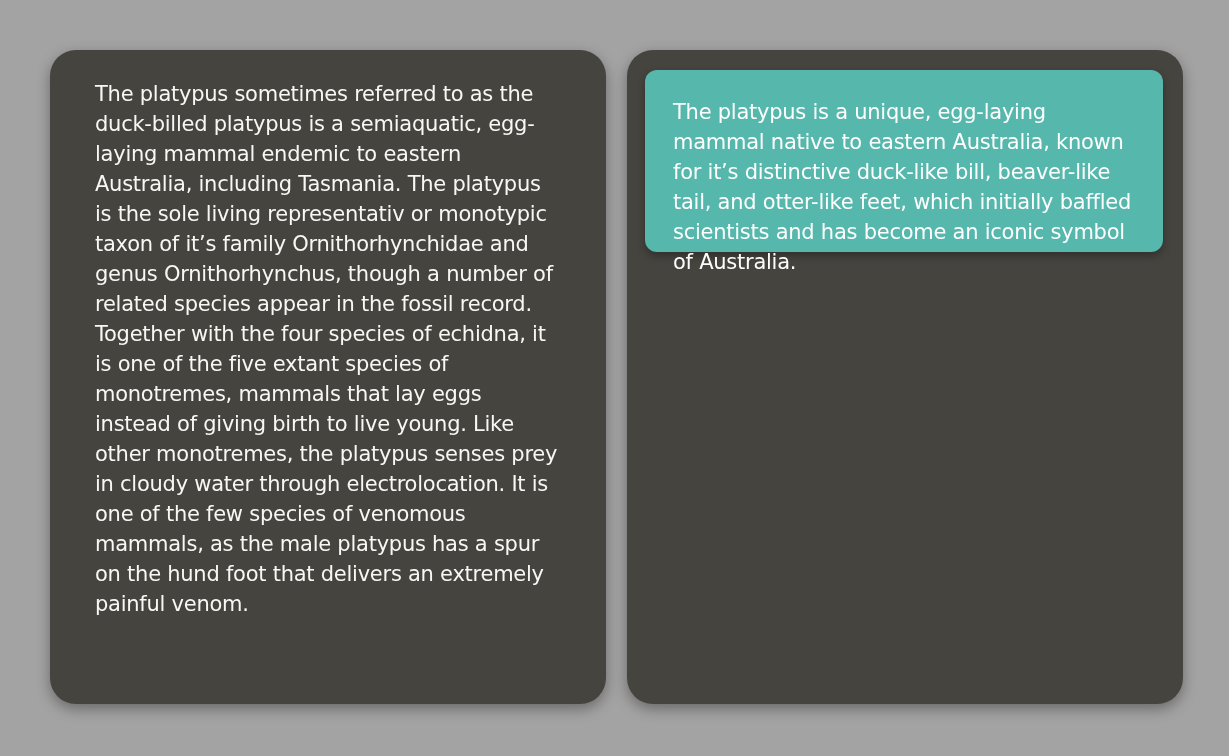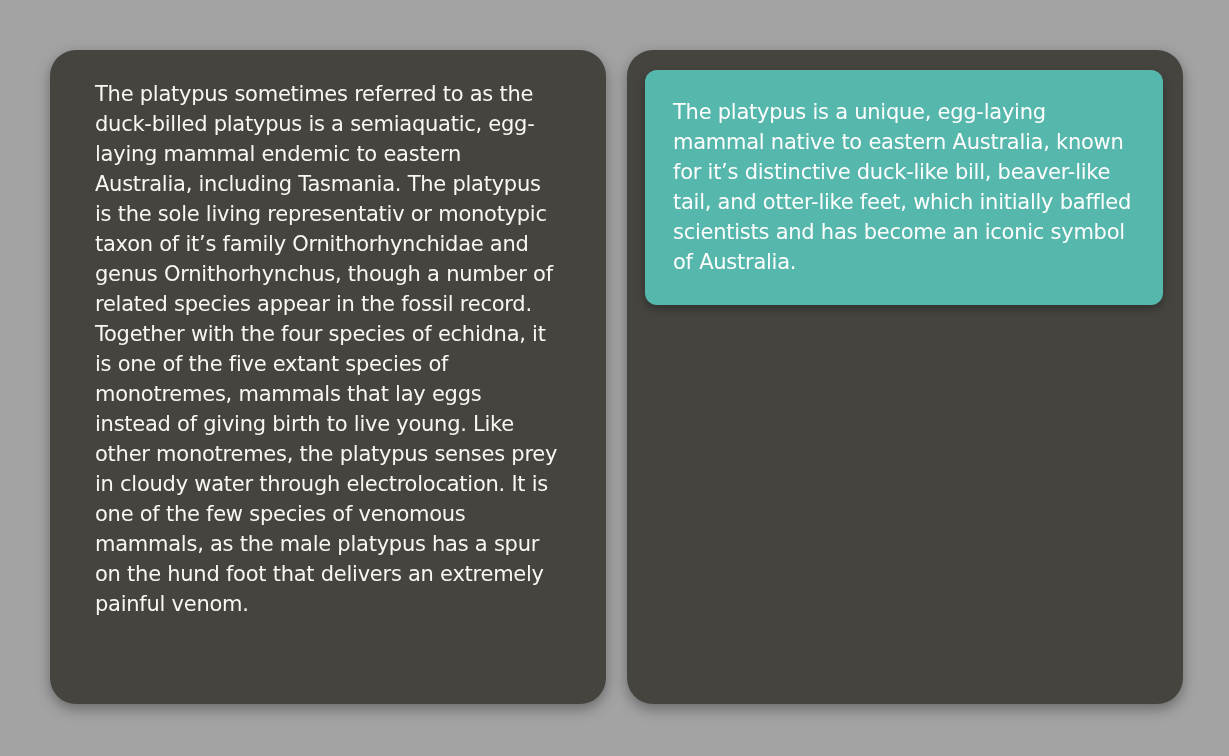--- a/index.html
+++ b/index.html
@@ -35,21 +35,21 @@
     font-size: 21px;
     line-height: 30px;
     font-weight: 500;
     letter-spacing: -0.25px;
   }
   .summary-box {
     position: absolute;
     left: 18px;
     top: 20px;
     width: 518px;
-    height: 235px;
+    height: 182px;
     background: #56b8ac;
     border-radius: 12px;
     box-shadow: 0 4px 9px rgba(0,0,0,0.30);
   }
   .summary-text {
     padding: 27px 26px 0 28px;
     color: #fdfdfd;
     font-size: 21px;
     line-height: 30px;
     font-weight: 500;

